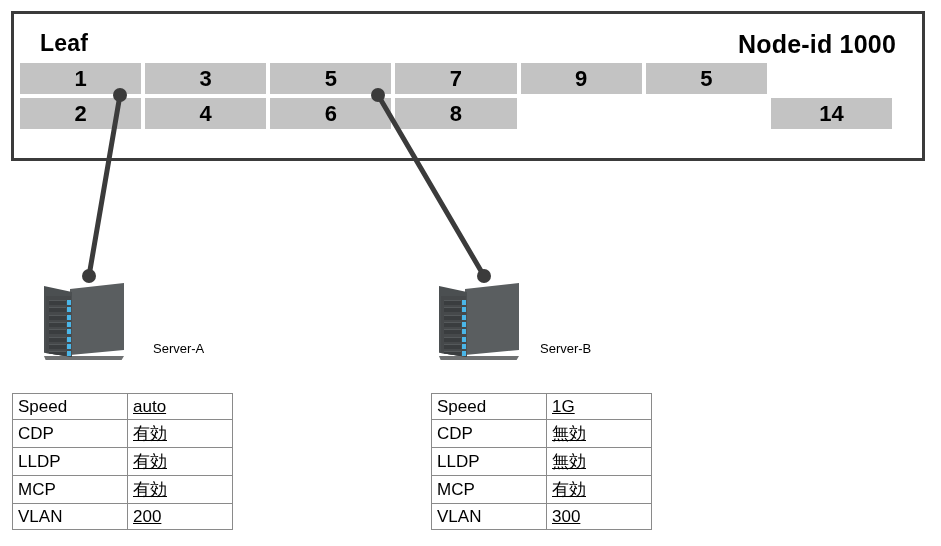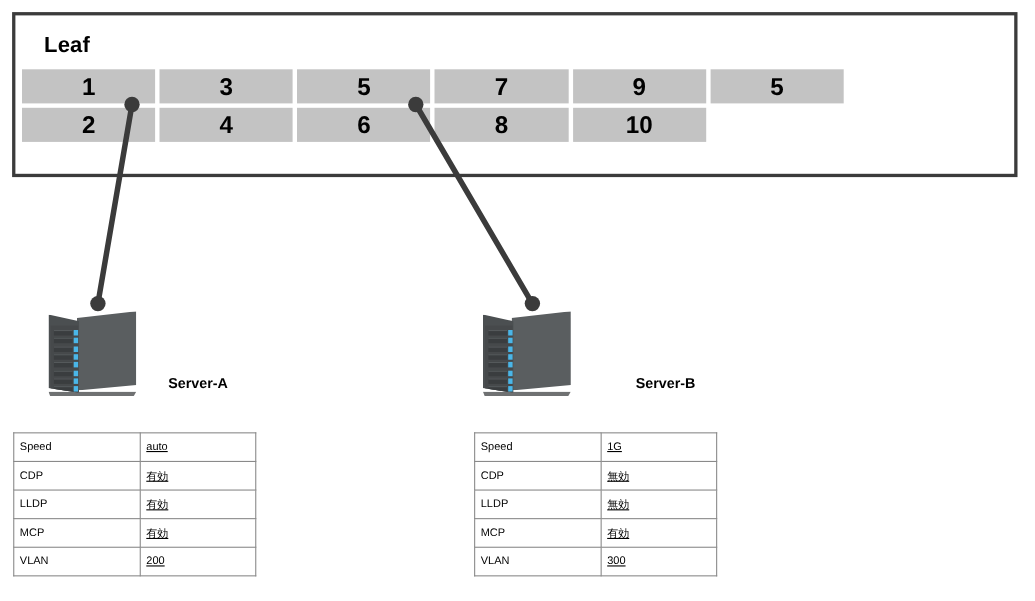--- a/index.html
+++ b/index.html
@@ -28,21 +28,21 @@
     width: 914px;
     height: 150px;
     border: 3px solid #3b3b3b;
     background: #ffffff;
     box-sizing: border-box;
   }
   #switch-title {
     position: absolute;
     left: 26px;
     top: 16px;
-    font-size: 20px;
+    font-size: 23px;
     font-weight: bold;
     letter-spacing: .2px;
     white-space: nowrap;
   }
   #switch-nodeid {
     position: absolute;
     right: 26px;
     top: 16px;
     font-size: 25px;
     font-weight: bold;
@@ -145,64 +145,65 @@
     bottom: 0px;
     width: 80px;
     height: 4px;
     background: #3f4243;
     clip-path: polygon(0 0, 100% 0, 97% 100%, 2% 100%);
     opacity: .75;
   }
   .server-label {
     position: absolute;
     font-size: 13px;
-    font-weight: bold;
+    font-weight: normal;
     white-space: nowrap;
     color: #000;
   }
 
   
   .cfg-table {
     position: absolute;
     border-collapse: collapse;
-    font-size: 10px;
+    font-size: 17px;
     background: #fff;
   }
   .cfg-table td {
     border: 1px solid #8a8a8a;
     padding: 2px 5px;
     height: 21px;
     vertical-align: middle;
     color: #000;
     font-weight: normal;
   }
   .cfg-key { width: 104px; }
   .cfg-val { width: 94px; text-decoration: underline; }
 </style>
 </head>
 <body>
 
 <div id="canvas">
 
   <div id="switch-box">
     <div id="switch-title">Leaf</div>
+    <div id="switch-nodeid">Node-id 1000</div>
   </div>
 
   <div id="port-grid">
       <div class="port-cell" style="grid-area: 1 / 1;">1</div>
       <div class="port-cell" style="grid-area: 1 / 2;">3</div>
       <div class="port-cell" style="grid-area: 1 / 3;">5</div>
       <div class="port-cell" style="grid-area: 1 / 4;">7</div>
       <div class="port-cell" style="grid-area: 1 / 5;">9</div>
       <div class="port-cell" style="grid-area: 1 / 6;">5</div>
       <div class="port-cell" style="grid-area: 2 / 1;">2</div>
       <div class="port-cell" style="grid-area: 2 / 2;">4</div>
       <div class="port-cell" style="grid-area: 2 / 3;">6</div>
       <div class="port-cell" style="grid-area: 2 / 4;">8</div>
-      <div class="port-cell" style="grid-area: 2 / 5;">10</div>
+      <div class="port-cell" style="grid-area: 2 / 7;">14</div>
     </div>
 
   <div class="server" id="server-a-icon" style="left:44px; top:278px;">
     <div class="srv-front"></div>
     <div class="srv-side">
       <div class="srv-bezel">
           <div class="srv-slot" style="top: 4px;"></div>
           <div class="srv-led" style="top: 4px;"></div>
           <div class="srv-slot" style="top: 11.3px;"></div>
           <div class="srv-led" style="top: 11.3px;"></div>
@@ -241,21 +242,21 @@
           <div class="srv-slot" style="top: 40.5px;"></div>
           <div class="srv-led" style="top: 40.5px;"></div>
           <div class="srv-slot" style="top: 47.8px;"></div>
           <div class="srv-led" style="top: 47.8px;"></div>
           <div class="srv-slot" style="top: 55.1px;"></div>
           <div class="srv-led" style="top: 55.1px;"></div>
         </div>
     </div>
     <div class="srv-base"></div>
   </div>
-  <div class="server-label" style="left:578px; top:341px;text-align:center;">Server-B</div>
+  <div class="server-label" style="left:540px; top:341px;text-align:center;">Server-B</div>
 
   <svg id="links" viewBox="0 0 941 546" xmlns="http://www.w3.org/2000/svg">
       <g>
         <line class="link-line" x1="120" y1="95" x2="89" y2="276"></line>
         <circle class="link-dot" cx="120" cy="95" r="7"></circle>
         <circle class="link-dot" cx="89" cy="276" r="7"></circle>
       </g>
       <g>
         <line class="link-line" x1="378" y1="95" x2="484" y2="276"></line>
         <circle class="link-dot" cx="378" cy="95" r="7"></circle>

